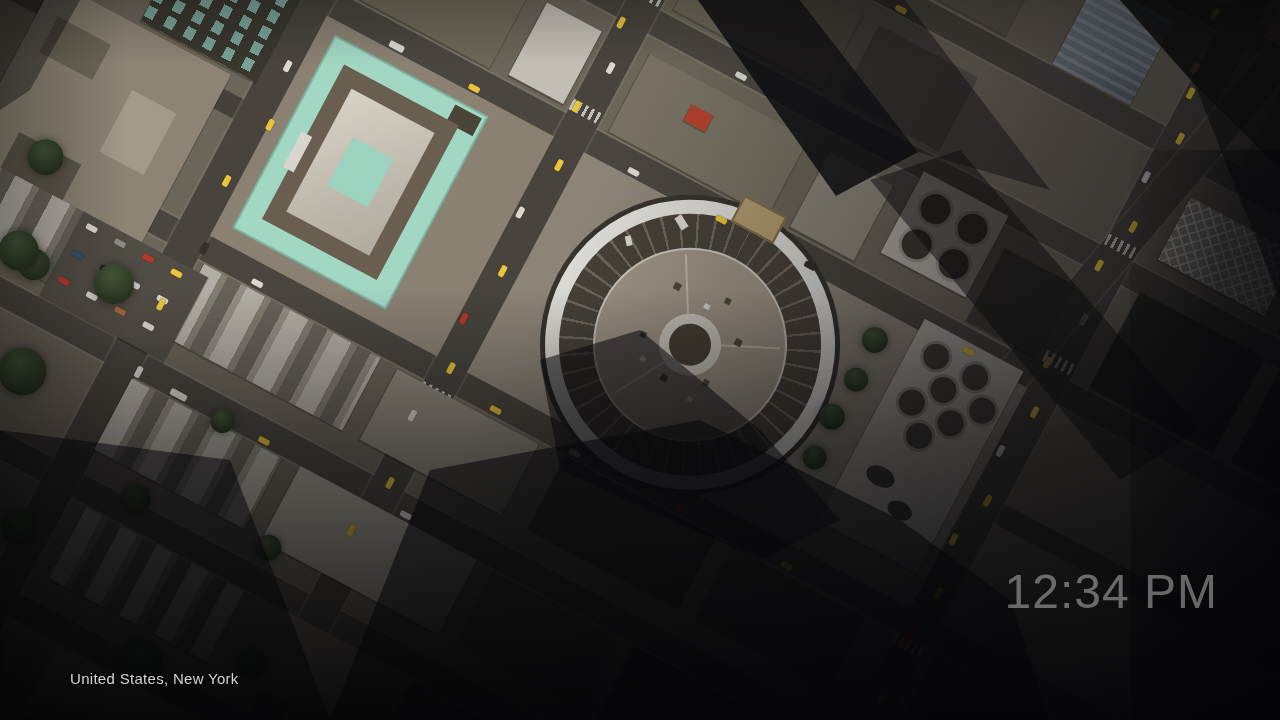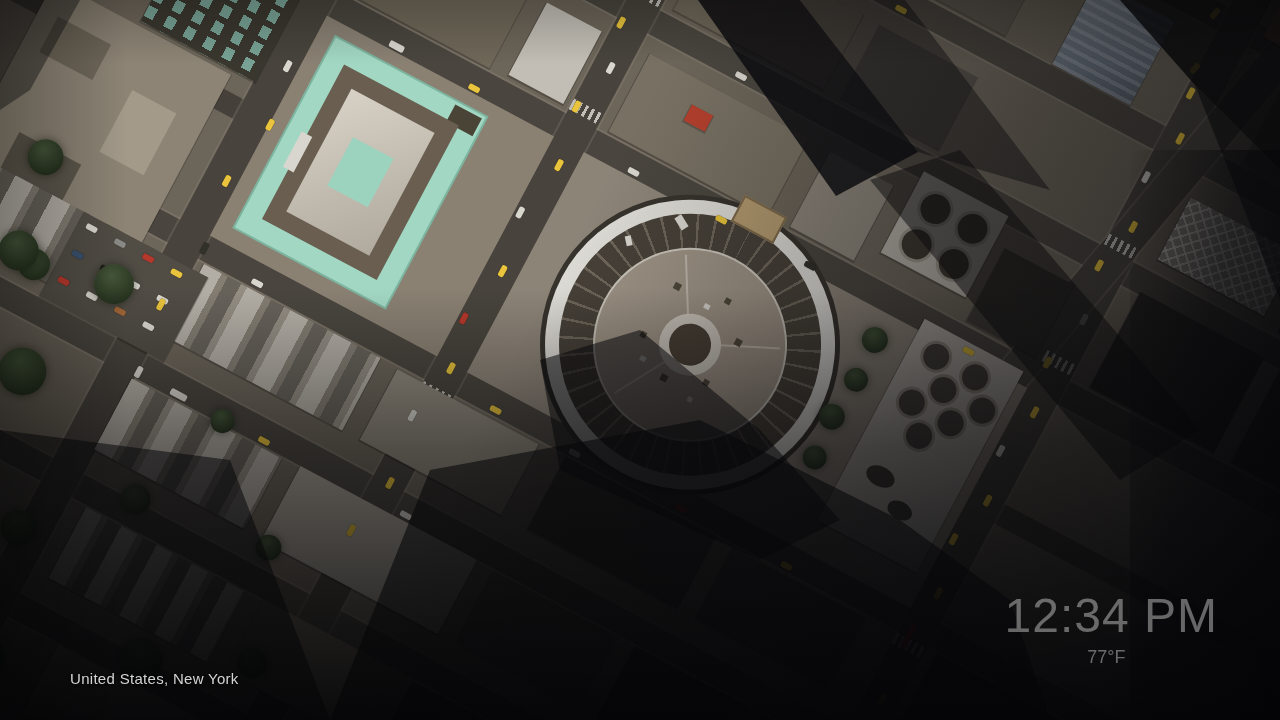--- a/index.html
+++ b/index.html
@@ -35,21 +35,21 @@
   #msg .spoke{position:absolute;left:50%;top:50%;width:2px;height:90px;background:rgba(225,220,210,.5);transform-origin:0 0;}
   #msg .hub{position:absolute;left:50%;top:50%;width:62px;height:62px;margin:-31px 0 0 -31px;border-radius:50%;background:#cfc9be;}
   #msg .hub i{position:absolute;inset:10px;border-radius:50%;background:#4a4136;display:block;}
   #msg .canopy{position:absolute;left:50%;top:-8px;width:44px;height:26px;margin-left:-22px;background:#b49b70;border:2px solid #7e6a4a;}
   #msg .vent{position:absolute;background:#4e4839;}
   #msg .wpatch{position:absolute;background:#d9d6cf;}
   
   .ov{position:absolute;left:0;top:0;width:1280px;height:720px;pointer-events:none;}
   
   #loc{position:absolute;left:70px;top:670px;font-size:15px;color:#d4d4d4;letter-spacing:.3px;text-shadow:0 1px 3px rgba(0,0,0,.7);}
-  #clockbox{position:absolute;right:62px;top:592px;text-align:center;}
+  #clockbox{position:absolute;right:62px;top:568px;text-align:left;}
   #clock{font-size:48px;font-weight:300;line-height:1;color:rgba(198,198,198,.5);letter-spacing:1px;}
   #temp{margin-top:7px;padding-right:10px;font-size:18px;color:rgba(185,185,185,.55);}
 </style>
 </head>
 <body>
 
 <div id="screen">
 
   <div id="rotor">
 
@@ -287,15 +287,14 @@
   <div class="ov" style="background:linear-gradient(100deg,rgba(0,0,0,0) 0%,rgba(7,7,10,.55) 45%,rgba(5,5,8,.8) 100%);left:1130px;width:150px;top:150px;height:570px"></div>
 
   <div class="ov" style="background:linear-gradient(180deg,rgba(0,0,0,0) 40%,rgba(6,6,8,.45) 62%,rgba(3,3,5,.92) 100%)"></div>
   <div class="ov" style="background:linear-gradient(118deg,rgba(0,0,0,0) 42%,rgba(6,6,9,.4) 68%,rgba(4,4,7,.75) 100%)"></div>
   <div class="ov" style="background:linear-gradient(90deg,rgba(0,0,0,.3),rgba(0,0,0,0) 10%)"></div>
   <div class="ov" style="background:linear-gradient(180deg,rgba(0,0,0,.22),rgba(0,0,0,0) 9%)"></div>
 
   <div id="loc">United States, New York</div>
   <div id="clockbox">
     <div id="clock">12:34 PM</div>
-    <div id="temp">77°F</div>
   </div>
 </div>
 
 </body></html>

